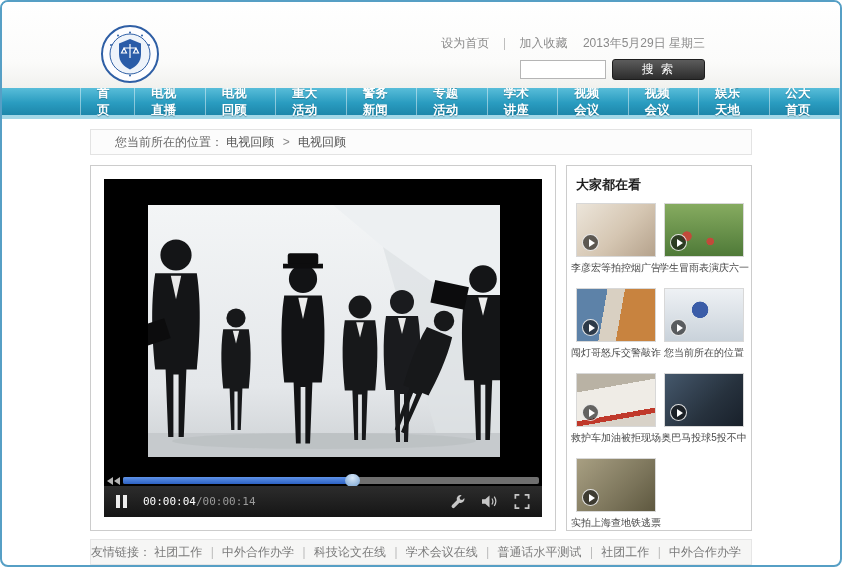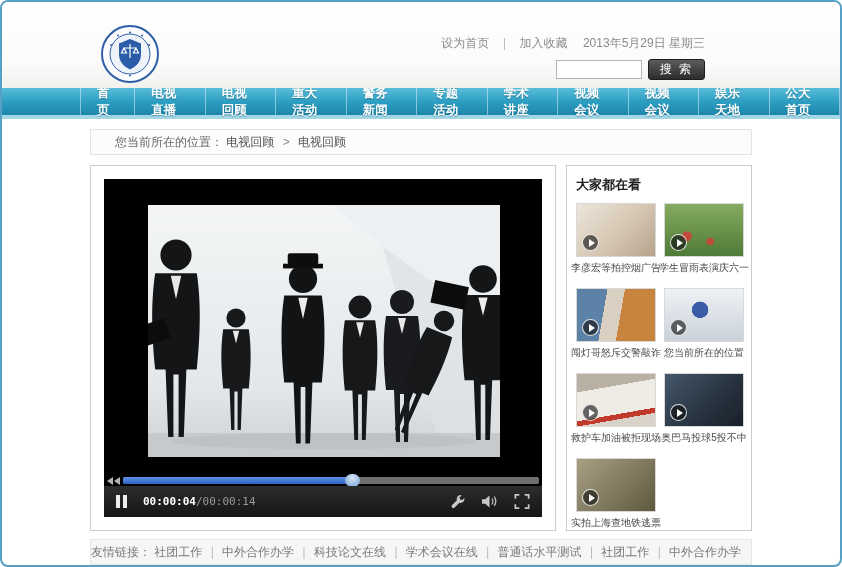--- a/index.html
+++ b/index.html
@@ -13,21 +13,21 @@
   .titles { position:absolute; left:168px; top:20px; }
   .site-title { margin:0; font-family:"DejaVu Serif", serif; font-weight:bold; font-size:27px; color:#3a6cb5; letter-spacing:2px; line-height:1.2; }
   .site-subtitle { margin-top:3px; font-size:12.5px; font-weight:bold; color:#2e6db8; }
   .top-right { position:absolute; right:135px; top:33px; text-align:right; }
   .quick { font-size:12px; color:#8a8a8a; white-space:nowrap; }
   .quick .qlink { color:#8a8a8a; cursor:pointer;text-align:center; }
   .quick .qsep { margin:0 6px; color:#aaa; }
   .quick .date { margin-left:12px; color:#8a8a8a; }
   .search-row { margin-top:7px; display:flex; justify-content:flex-end; align-items:center; }
   .search-input { width:86px; height:19px; border:1px solid #b5b5b5; background:#fff; font-size:12px; padding:0 3px; }
-  .search-btn { margin-left:6px; height:21px; padding:0 11px; background:linear-gradient(#5c5c5c,#2c2c2c); color:#fff; border:1px solid #1e1e1e; border-radius:3px; font-size:12px; letter-spacing:2px; cursor:pointer; }
+  .search-btn { margin-left:6px; height:21px; padding:0 29px; background:linear-gradient(#5c5c5c,#2c2c2c); color:#fff; border:1px solid #1e1e1e; border-radius:3px; font-size:12px; letter-spacing:2px; cursor:pointer; }
 
   
   nav { display:flex; height:27px; padding-left:78px; background:linear-gradient(#58bdd9 0%, #2a9cc0 55%, #1d86aa 100%); }
   .nav-item { display:flex; align-items:center; padding:8px 16px; color:#fff; font-size:12.5px; font-weight:bold; text-decoration:none; border-right:1px solid rgba(255,255,255,0.45); text-shadow:0 1px 1px rgba(0,60,80,0.4); cursor:pointer; }
   .nav-item:first-child { border-left:1px solid rgba(255,255,255,0.45); }
   .nav-strip { height:4px; background:#a3d7e7; }
 
   
   .breadcrumb { margin:10px 88px 0; height:26px; line-height:24px; border:1px solid #e3e3e3; background:#fcfcfc; font-size:12px; color:#666; padding-left:24px; }
   .breadcrumb .bc-link { color:#555; cursor:pointer; }
@@ -43,21 +43,21 @@
   .progress-row { position:absolute; left:0; right:0; bottom:31px; height:11px; display:flex; align-items:center; padding:0 3px; background:#000; }
   .rewind { flex:0 0 13px; height:8px; margin-right:3px; }
   .track { position:relative; flex:1; height:7px; background:#6f6f6f; border-radius:2px; cursor:pointer; }
   .fill { position:absolute; left:0; top:0; bottom:0; width:0; background:linear-gradient(#5f93e8,#2d62c4); border-radius:2px 0 0 2px; }
   .handle { position:absolute; top:-3px; width:15px; height:13px; border-radius:7px; background:radial-gradient(circle at 50% 30%, #d9e8f7, #8fb4dc 70%, #6f98c6); cursor:grab; }
 
   .controls { position:absolute; left:0; right:0; bottom:0; height:31px; background:linear-gradient(#2c2c2c,#151515); display:flex; align-items:center; padding:0 12px; }
   .pause-btn { display:flex; gap:3px; cursor:pointer; }
   .pause-btn i { display:block; width:4px; height:13px; background:#eee; }
   .time { margin-left:16px; font-size:11px; font-family:"DejaVu Sans Mono", monospace; }
-  .time .cur { color:#ffffff;font-weight:bold; }
+  .time .cur { color:#ffffff; }
   .time .tsep, .time .tot { color:#9a9a9a; }
   .ctrl-spacer { flex:1; }
   .ctrl-icon { margin-left:16px; width:16px; height:15px; cursor:pointer; }
 
   
   .sidebar { width:190px; height:366px; border:1px solid #cccccc; background:#fff; padding:8px 9px; overflow:hidden; }
   .sidebar-title { margin:2px 0 9px; font-size:13px; font-weight:bold; color:#1f1f1f; }
   .grid { display:grid; grid-template-columns:1fr 1fr; column-gap:8px; row-gap:5px; }
   .thumb { position:relative; width:100%; height:54px; border:1px solid #d8d8d8; cursor:pointer; }
   .play { position:absolute; left:5px; bottom:5px; width:17px; height:17px; border-radius:50%; background:rgba(15,15,15,0.62); border:1px solid rgba(255,255,255,0.85); }

